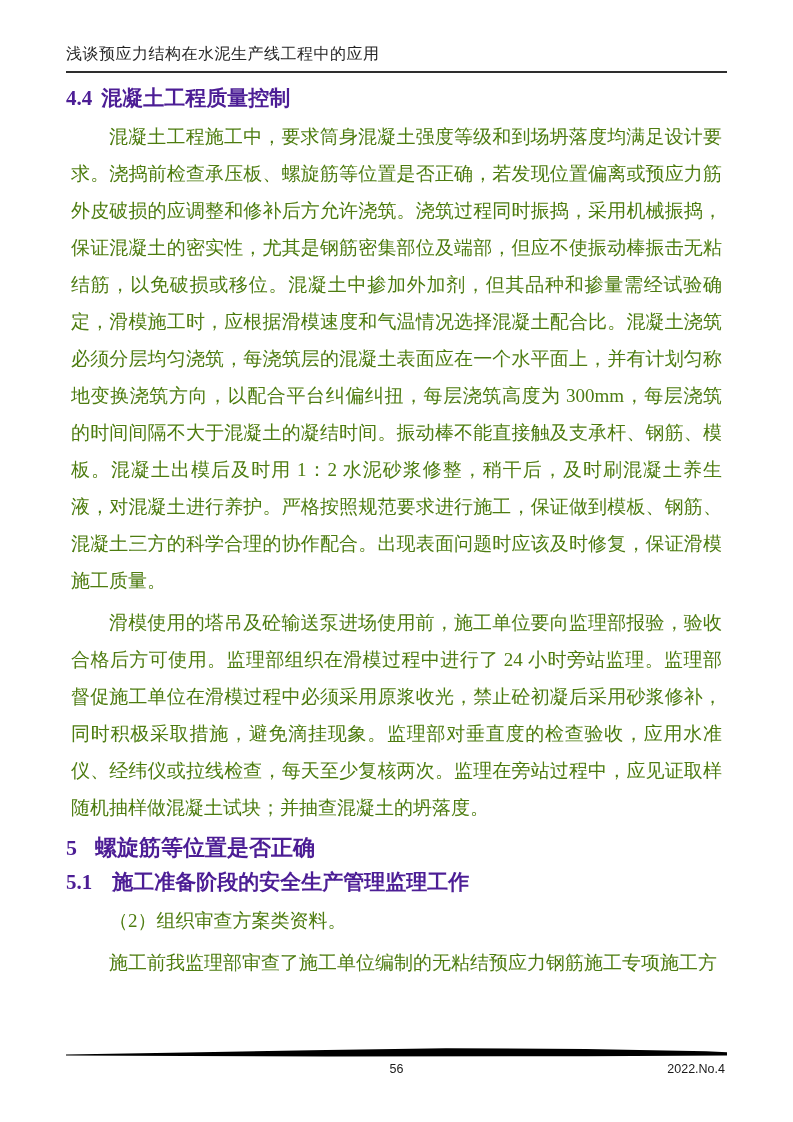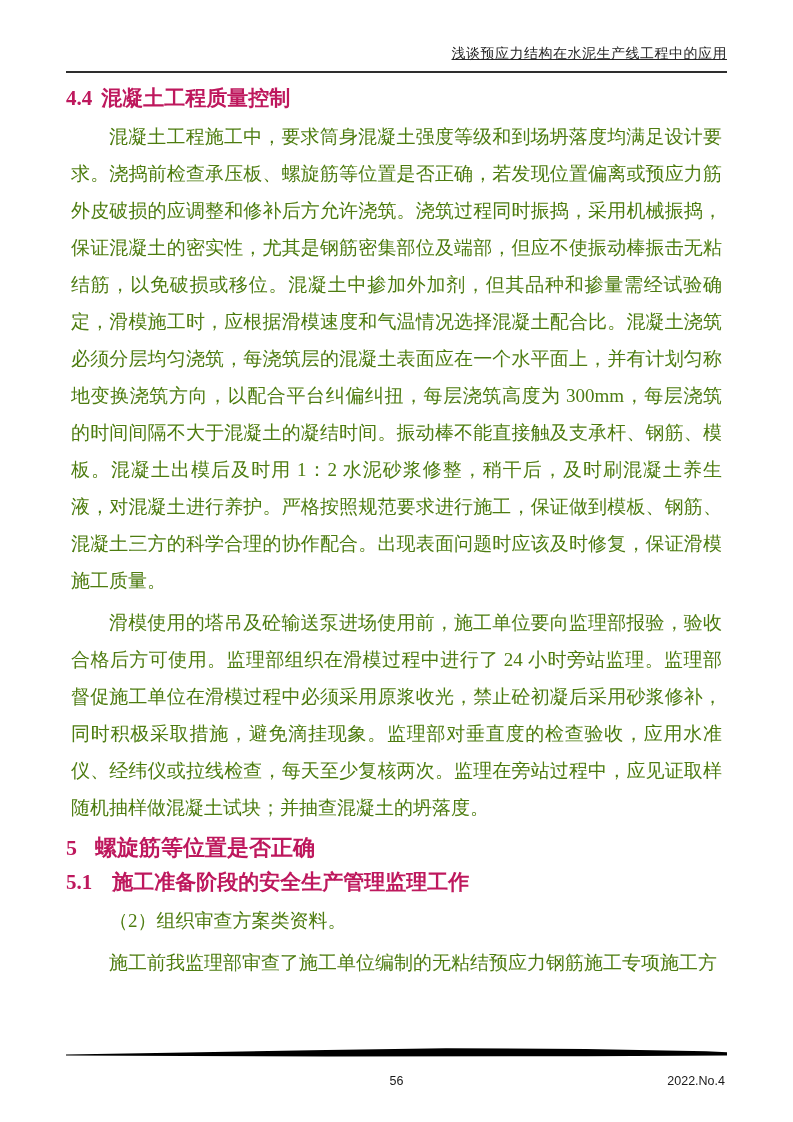--- a/index.html
+++ b/index.html
@@ -13,35 +13,34 @@
     height: 1122px;
     margin: 0 auto;
     background: #ffffff;
     box-sizing: border-box;
     padding: 44px 66px 0 66px;
     overflow: hidden;
     font-family: "Liberation Serif", serif;
     color: #1c1c1c;
   }
   .running-title {
-    text-align: right;
-    font-size: 14px;
+    text-align: left;
+    font-size: 16px;
     line-height: 20px;
     color: #262626;
     letter-spacing: 0.5px;
-    text-decoration: underline;
   }
   .header-rule {
     border: none;
     border-top: 2.5px solid #2e2e2e;
     margin: 7px 0 0 0;
   }
   .heading {
     font-weight: bold;
-    color: #be185d;
+    color: #4c1d95;
     font-family: "Liberation Sans", sans-serif;
   }
   .h-sec44 {
     margin: 11px 0 6px 0;
     font-size: 21px;
     line-height: 28px;
   }
   .h-sec5 {
     margin: 2px 0 0 0;
     font-size: 22px;
@@ -74,21 +73,21 @@
     top: 1046px;
   }
   .footer-bar {
     display: block;
     width: 100%;
     height: 12px;
   }
   .footer-row {
     position: relative;
     height: 16px;
-    margin-top: 16px;
+    margin-top: 4px;
     font-family: "Liberation Sans", sans-serif;
     font-size: 12.5px;
     color: #1a1a1a;
   }
   .page-num {
     position: absolute;
     left: 0;
     right: 0;
     text-align: center;
   }

